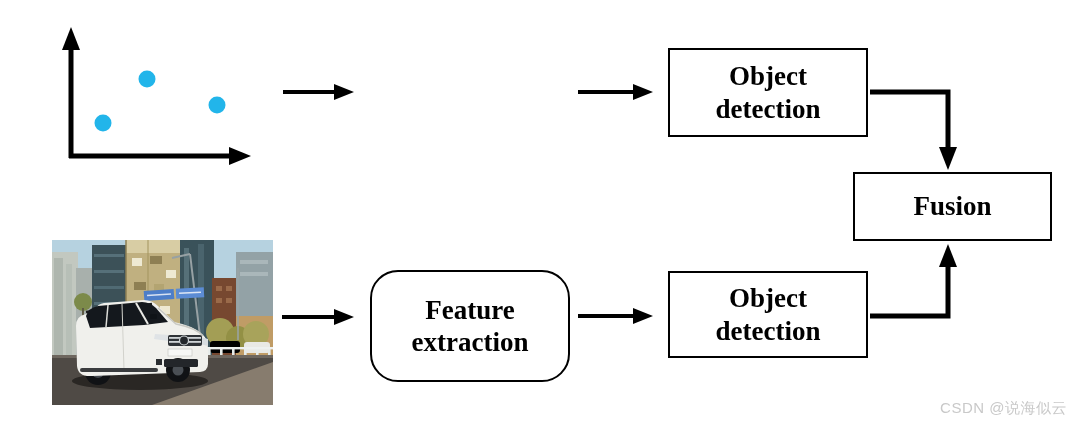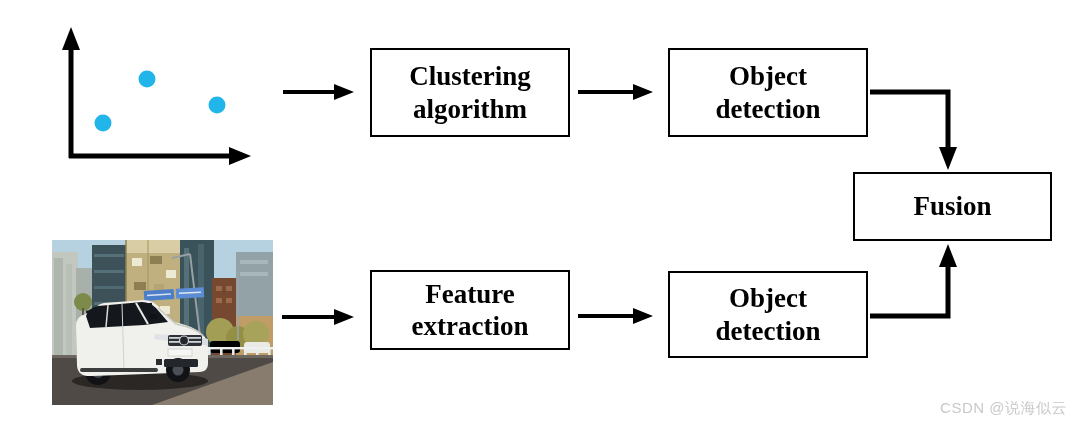--- a/index.html
+++ b/index.html
@@ -10,21 +10,21 @@
   .overlay{position:absolute;left:0;top:0;width:1083px;height:427px;}
   .node{
     position:absolute;box-sizing:border-box;background:#ffffff;
     border:2px solid #000000;display:flex;align-items:center;justify-content:center;
     text-align:center;font-weight:bold;font-size:27px;line-height:1.2;color:#000000;
     padding:0 16px;
   }
   #n-clustering{left:370px;top:48px;width:200px;height:89px;}
   #n-object-top{left:668px;top:48px;width:200px;height:89px;}
   #n-fusion{left:853px;top:172px;width:199px;height:69px;justify-content:center;}
-  #n-feature{left:370px;top:270px;width:200px;height:80px;}
+  #n-feature{left:370px;top:270px;width:200px;height:112px;border-radius:28px;}
   #n-object-bottom{left:668px;top:271px;width:200px;height:87px;}
   .photo{position:absolute;left:52px;top:240px;width:221px;height:165px;}
   .photo svg{display:block;width:100%;height:100%;}
   .watermark{
     position:absolute;right:16px;bottom:9px;
     font-family:"Liberation Sans",sans-serif;font-size:15px;color:#c9c9c9;
     letter-spacing:0.5px;
   }
 </style>
 </head>
@@ -68,23 +68,20 @@
     <g>
       <path d="M870 92 H948 V148" fill="none" stroke="#000000" stroke-width="5"></path>
       <polygon points="939,147 957,147 948,170"></polygon>
     </g>
     <g>
       <path d="M870 316 H948 V266" fill="none" stroke="#000000" stroke-width="5"></path>
       <polygon points="939,267 957,267 948,244"></polygon>
     </g>
   </svg>
 
-  <div class="node" id="n-clustering">
-    <span>Clustering algorithm</span>
-  </div>
   <div class="node" id="n-object-top">
     <span>Object detection</span>
   </div>
   <div class="node" id="n-fusion">
     <span>Fusion</span>
   </div>
   <div class="node" id="n-feature">
     <span>Feature extraction</span>
   </div>
   <div class="node" id="n-object-bottom">

